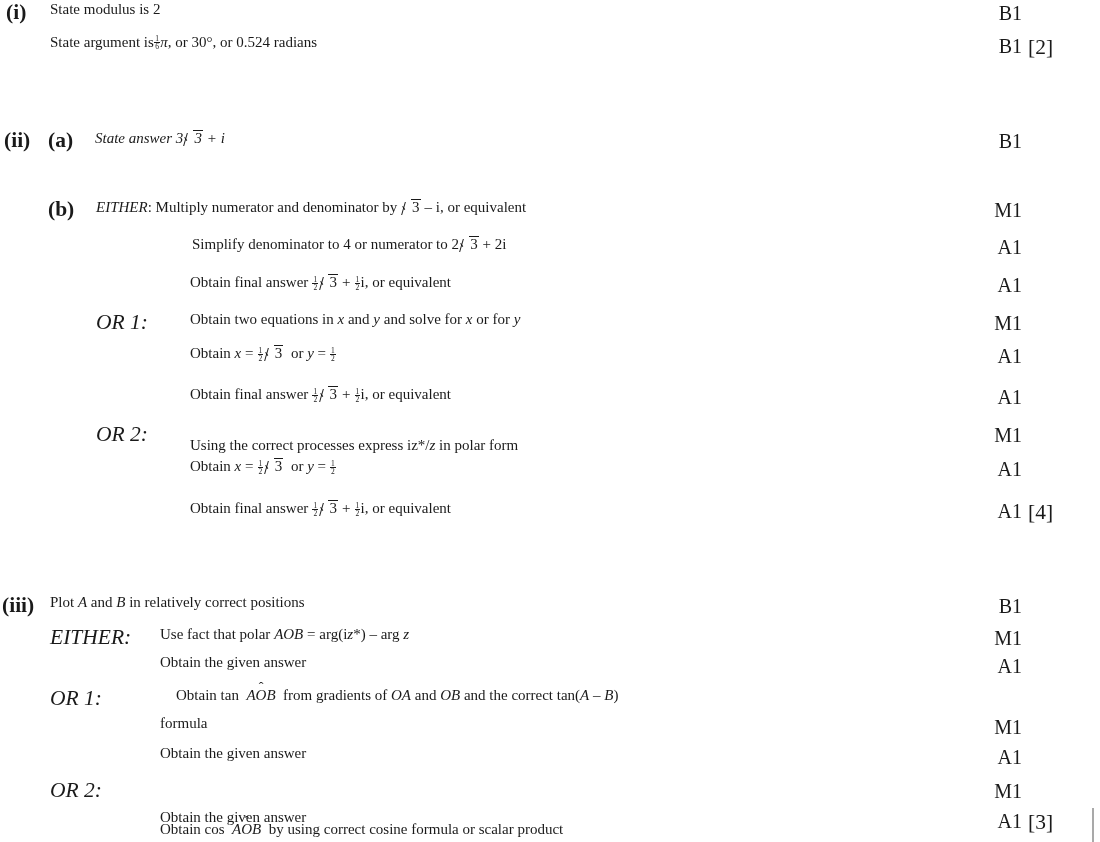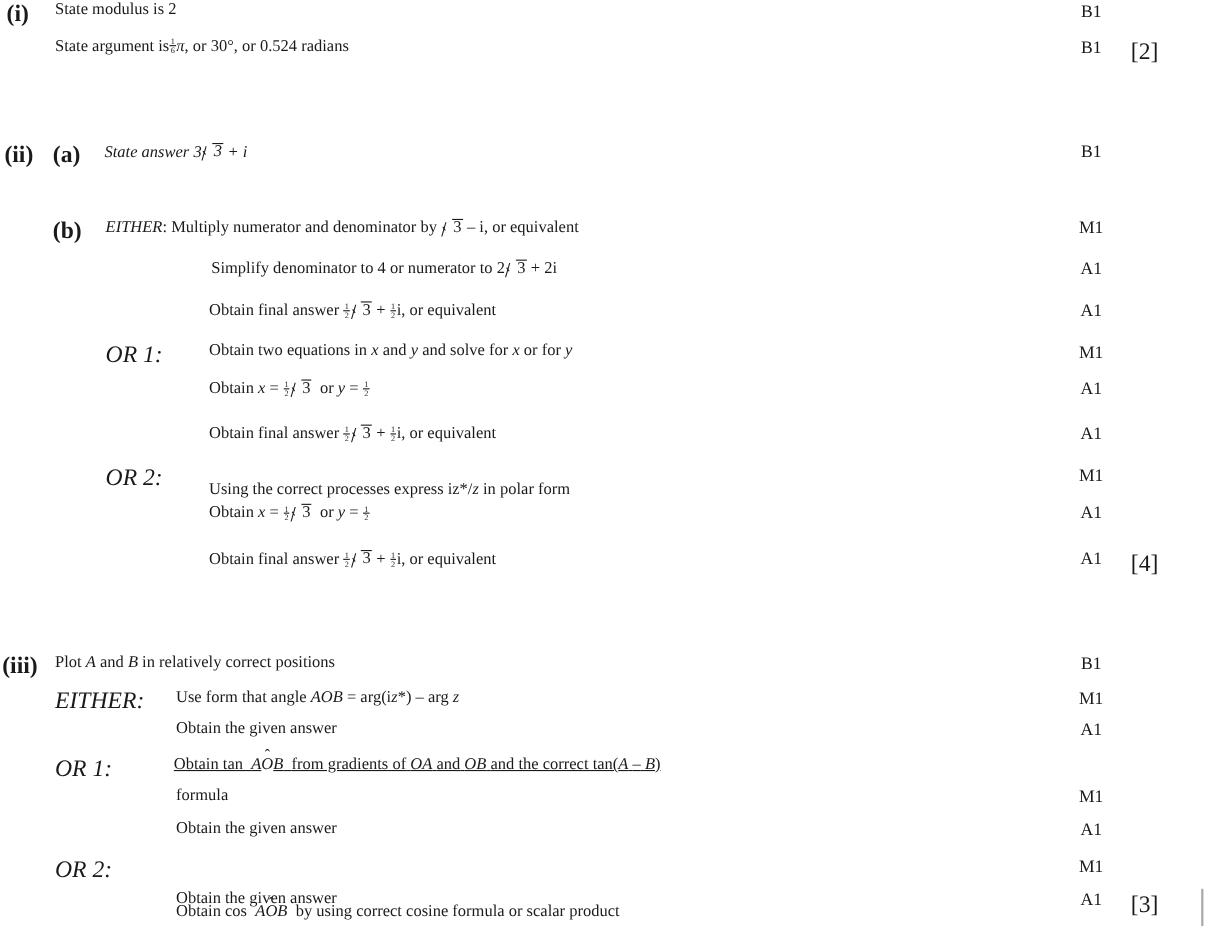--- a/index.html
+++ b/index.html
@@ -40,22 +40,22 @@
     font-size: 21.5px;
     line-height: 1.0;
   }
   .bold { font-weight: bold; }
   .ital { font-style: italic; }
 
   .mark {
     position: absolute;
     left: 962px;
     width: 60px;
-    text-align: center;
-    font-size: 16px;
+    text-align: right;
+    font-size: 20px;
     white-space: nowrap;
   }
   .total {
     position: absolute;
     left: 1028px;
     width: 60px;
     text-align: left;
     font-size: 21.5px;
     white-space: nowrap;
   }
@@ -207,32 +207,32 @@
   </div>
 
   <div class="row" style="top:595px;">
     <span class="lbl bold" style="left:2px;">(iii)</span>
     <span class="txt" style="left:50px;"><span>Plot</span> <span class="mi">A</span> <span>and</span> <span class="mi">B</span> <span>in relatively correct positions</span></span>
     <span class="mark">B1</span>
   </div>
 
   <div class="row" style="top:627px;">
     <span class="lbl ital" style="left:50px;">EITHER:</span>
-    <span class="txt" style="left:160px;"><span>Use form that angle</span> <span class="mi">AOB</span> <span>= arg(i</span><span class="mi">z</span><span>*) – arg</span> <span class="mi">z</span></span>
+    <span class="txt" style="left:160px;"><span>Use fact that polar</span> <span class="mi">AOB</span> <span>= arg(i</span><span class="mi">z</span><span>*) – arg</span> <span class="mi">z</span></span>
     <span class="mark">M1</span>
   </div>
 
   <div class="row" style="top:655px;">
     <span class="txt" style="left:160px;">Obtain the given answer</span>
     <span class="mark">A1</span>
   </div>
 
   <div class="row" style="top:688px;">
     <span class="lbl ital" style="left:50px;">OR 1:</span>
-    <span class="txt" style="left:158px;text-decoration:underline;"><span>Obtain tan</span>&nbsp; <span class="mi"><span>A</span><span class="hat"><span>O</span></span><span>B</span></span>&nbsp; <span>from gradients of</span> <span class="mi">OA</span> <span>and</span> <span class="mi">OB</span> <span>and the correct tan(</span><span class="mi">A</span> <span>–</span> <span class="mi">B</span><span>)</span></span>
+    <span class="txt" style="left:176px;"><span>Obtain tan</span>&nbsp; <span class="mi"><span>A</span><span class="hat"><span>O</span></span><span>B</span></span>&nbsp; <span>from gradients of</span> <span class="mi">OA</span> <span>and</span> <span class="mi">OB</span> <span>and the correct tan(</span><span class="mi">A</span> <span>–</span> <span class="mi">B</span><span>)</span></span>
   </div>
 
   <div class="row" style="top:716px;">
     <span class="txt" style="left:160px;">formula</span>
     <span class="mark">M1</span>
   </div>
 
   <div class="row" style="top:746px;">
     <span class="txt" style="left:160px;">Obtain the given answer</span>
     <span class="mark">A1</span>

